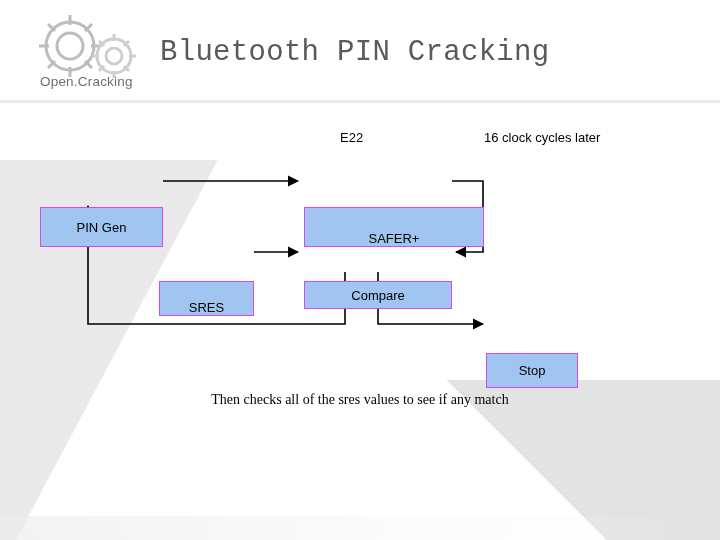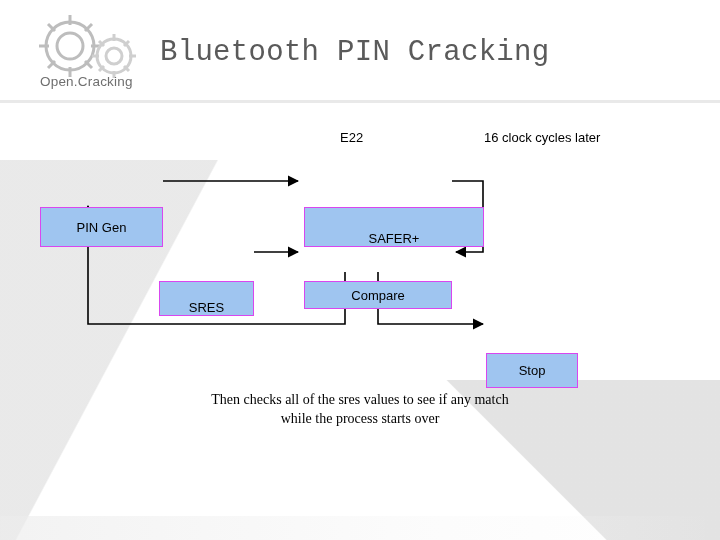--- a/index.html
+++ b/index.html
@@ -225,16 +225,15 @@
       <span>Compare</span>
     </div>
 
     <div class="node" style="left:486px; top:307px; width:92px; height:35px;">
       <span>Stop</span>
     </div>
   </div>
 
   <div class="caption">
     <div>Then checks all of the sres values to see if any match</div>
-    <div>while the process starts over</div>
   </div>
 
 </div>
 
 </body></html>

